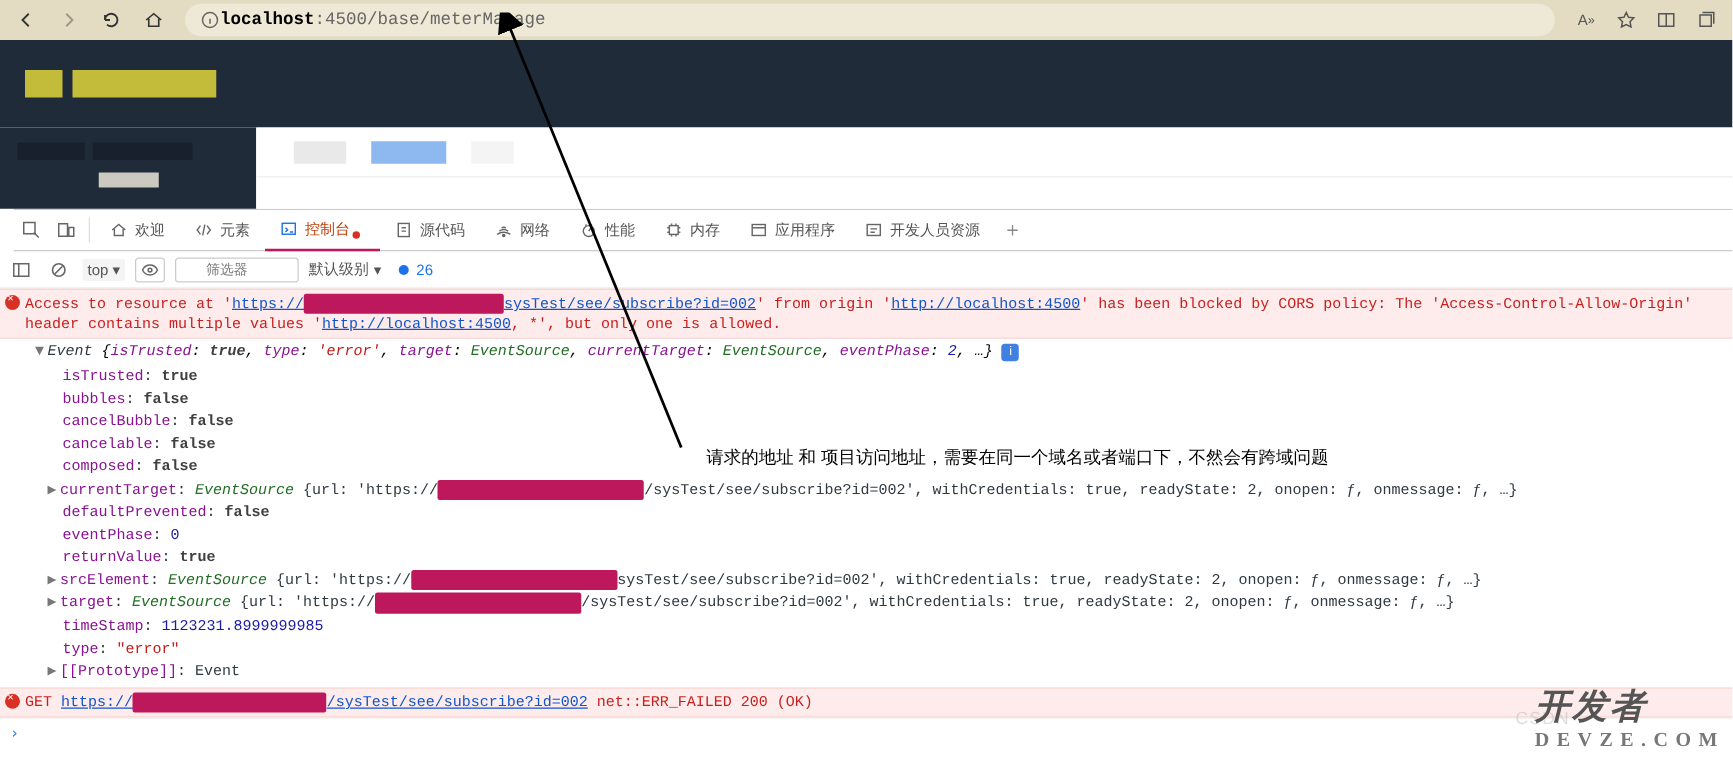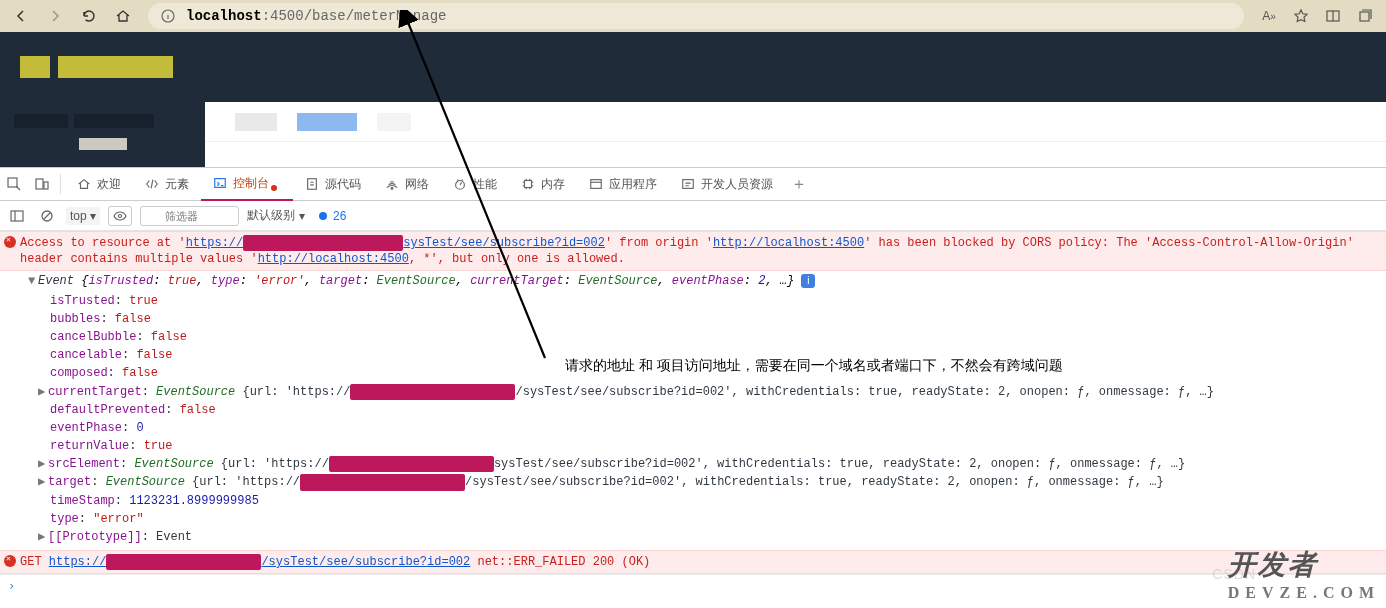--- a/index.html
+++ b/index.html
@@ -1,35 +1,35 @@
 <!DOCTYPE html>
 <html><head>
 <meta charset="utf-8">
 <style>
   * { margin:0; padding:0; box-sizing:border-box; }
   body { font-family: "Segoe UI", Arial, sans-serif; font-size:12px; width:1386px; height:608px; overflow:hidden; background:#fff; position:relative; }
   .mono { font-family: Consolas, "Courier New", monospace; }
   
   .browser-bar { height:32px; background:#e3dcc2; display:flex; align-items:center; padding:0 6px; gap:4px; }
   .bb-btn { width:30px; height:28px; display:flex; align-items:center; justify-content:center; border-radius:4px; color:#333; }
-  .addr { flex:1; height:26px; background:#eee8d6; border-radius:14px; display:flex; align-items:center; padding:4px 12px; gap:10px; color:#444; margin:0 6px; }
+  .addr { flex:1; height:26px; background:#eee8d6; border-radius:14px; display:flex; align-items:center; padding:4px 12px; color:#444; margin:0 6px; }
   .addr-url { font-size:14px; color:#666; }
   .addr-url b { color:#000; font-weight:600; }
   .right-ico { display:flex; gap:2px; }
   
   .dark-band { height:70px; background:#202b3a; display:flex; align-items:center; padding-left:20px; gap:8px; }
   .blur-y { background:#c2bc3a; height:22px; }
   .sub-row { display:flex; }
   .dark-side { width:205px; background:#202b3a; height:65px; padding:12px 14px; }
   .white-strip { flex:1; background:#fff; }
   .strip1 { height:40px; border-bottom:1px solid #eee; display:flex; align-items:center; padding-left:30px; gap:20px; }
   .blur-g { background:#e9e9e9; height:18px; }
   .blur-b { background:#8db8f0; height:18px; }
   
-  .dt-tabs { height:34px; border-top:1px solid #ccc; border-bottom:1px solid #ccc; display:flex; align-items:center; font-size:12px; color:#555; }
+  .dt-tabs { height:34px; border-top:1px solid #ccc; border-bottom:1px solid #ccc; display:flex; align-items:center; font-size:12px; color:#555;margin-left:11px; }
   .dt-ico { width:28px; display:flex; align-items:center; justify-content:center; height:34px; }
   .dt-tab { display:flex; align-items:center; gap:6px; padding:0 12px; height:34px; }
   .dt-tab.active { color:#c2410c; border-bottom:2px solid #be185d; }
   .dt-tab.active svg { stroke:#1a73e8; }
   
   .filter-bar { height:30px; border-bottom:1px solid #e5e5e5; display:flex; align-items:center; padding:0 6px; gap:8px; color:#555; }
   .fb-ico { width:22px; display:flex; align-items:center; justify-content:center; }
   .top-sel { font-size:12px; border:none; padding:2px 4px; background:#f4f4f4; border-radius:2px; }
   .eye-box { width:24px; height:20px; border:1px solid #ccc; border-radius:3px; display:flex; align-items:center; justify-content:center; }
   .filter-input { width:99px; height:20px; border:1px solid #ccc; border-radius:3px; padding:0 24px; font-size:11px; }
@@ -38,21 +38,21 @@
   
   .console { font-family: Consolas, "Courier New", monospace; font-size:12px; line-height:1.35; }
   .err-row { background:#fdeceb; color:#c8201f; padding:3px 6px 3px 20px; position:relative; border-top:1px solid #f9d6d3; border-bottom:1px solid #f9d6d3; }
   .err-row .err-ico, .row .err-ico { position:absolute; left:4px; top:4px; width:12px; height:12px; background:#d93025; border-radius:50%; }
   .err-row .err-ico::after, .row .err-ico::after { content:"✕"; color:#fff; font-size:8px; position:absolute; left:2px; top:-1px; }
   .err-row a { color:#1155cc; text-decoration:underline; }
   .row { padding:2px 6px 2px 20px; position:relative; }
   .tree { padding-left:28px; color:#303942; }
   .tree .line { padding:1px 0; white-space:pre; }
   .k { color:#881391; } 
-  .v-bool { color:#b91c1c; }
+  .v-bool { color:#404040;font-weight:bold; }
   .v-num { color:#1a1aa6; }
   .v-str { color:#c41a16; }
   .v-obj { color:#303942; font-style:italic; }
   .tw { color:#236e25; font-style:italic; } 
   .blur-pink { display:inline-block; background:#be185d; color:transparent; border-radius:2px; }
   .caret { display:inline-block; width:10px; color:#777; }
   .info-badge { display:inline-block; width:14px; height:14px; background:#4080e0; color:#fff; border-radius:3px; font-size:10px; text-align:center; line-height:14px; font-style:normal; font-family:Arial; }
   .prompt-row { color:#367cf1; padding:3px 8px; border-top:1px solid #eee; font-family:Consolas, monospace; }
   
   .anno { position:absolute; left:565px; top:357px; font-family:"Microsoft YaHei", sans-serif; font-size:14px; color:#000; }

